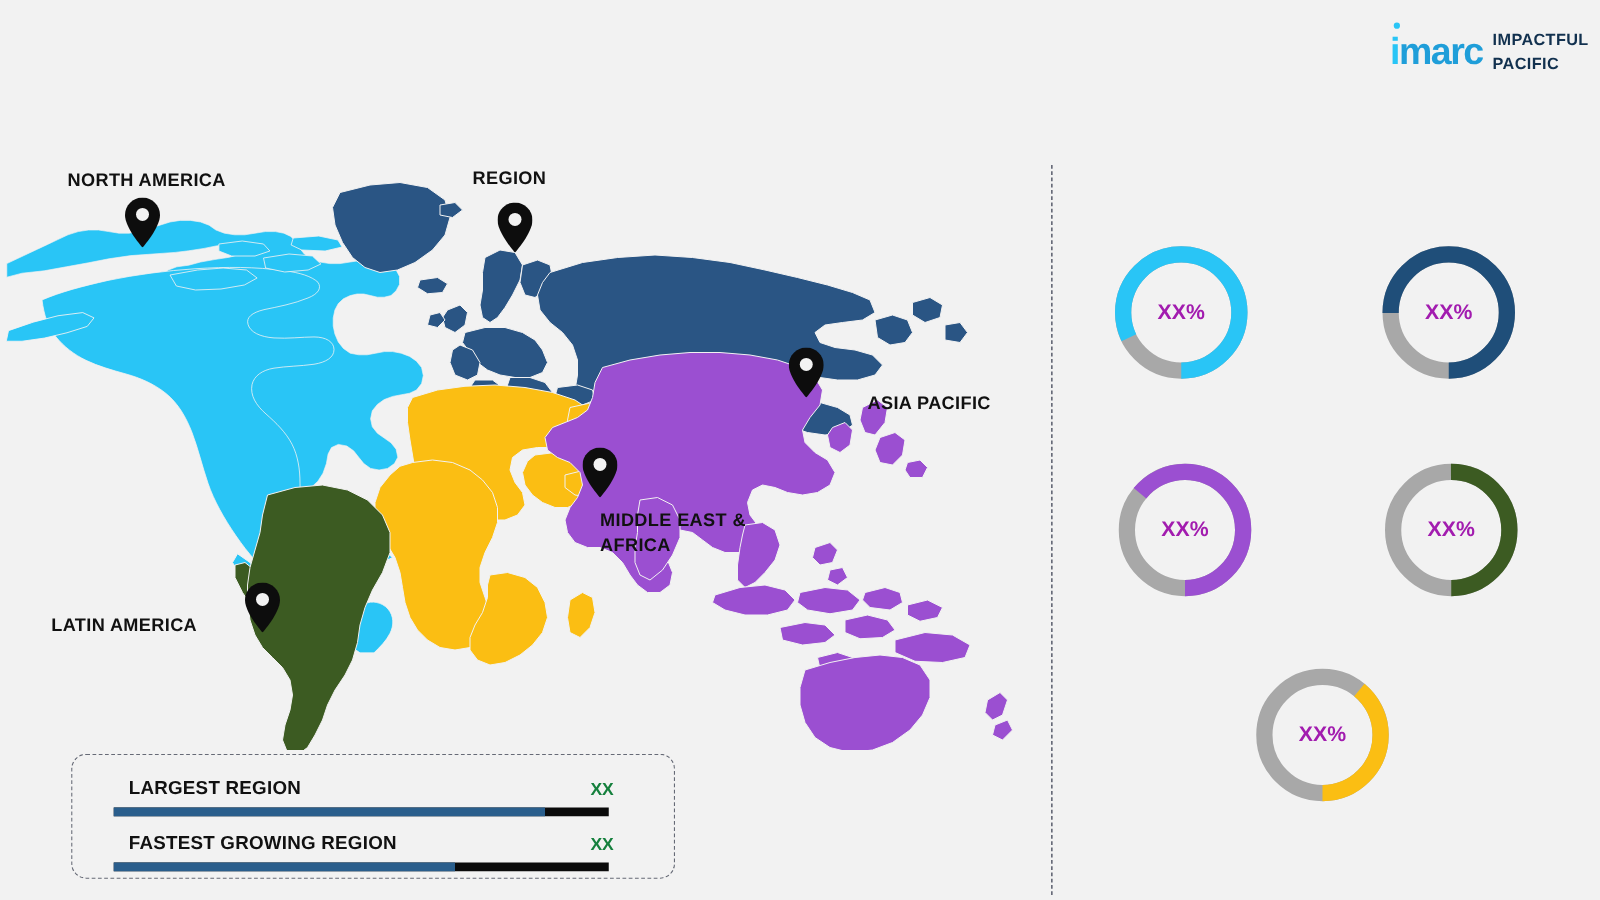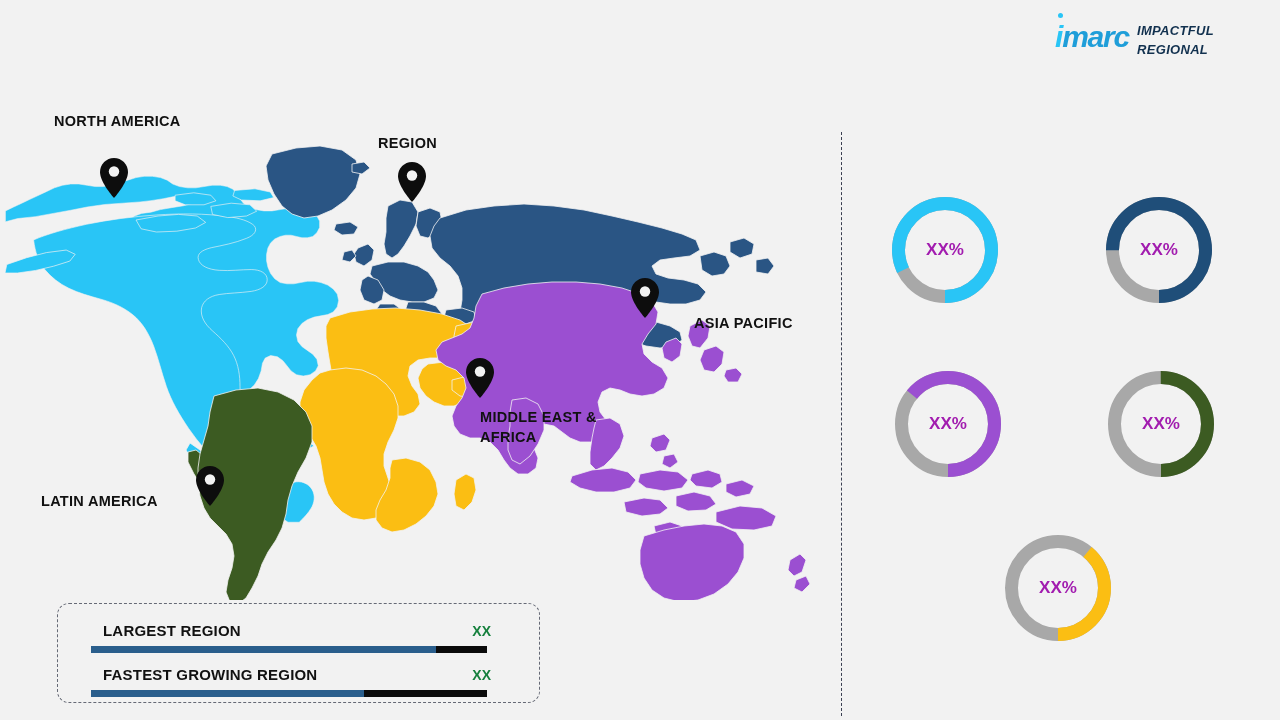--- a/index.html
+++ b/index.html
@@ -14,22 +14,22 @@
   
   .title-banner{
     position:absolute;left:473px;top:25px;width:363px;height:50px;
     background:#2a5584;border-radius:7px;
     display:flex;align-items:center;justify-content:center;
   }
   .title-banner span{
     color:#ffffff;font-size:27px;font-weight:bold;letter-spacing:.6px;
   }
 
-  .logo{position:absolute;left:1055px;top:22px;width:146px;height:40px;
-        display:flex;align-items:flex-start;font-style:italic;}
+  .logo{position:absolute;left:1112px;top:22px;width:146px;height:40px;
+        display:flex;align-items:center;}
   .logo-word{font-size:30px;font-weight:bold;letter-spacing:-1.2px;line-height:1;
              color:#1f9ed9;position:relative;}
   .logo-word .c-cyan{color:#29c5f6;}
   .logo-dot{position:absolute;left:3px;top:-9px;width:5px;height:5px;border-radius:50%;
             background:#29c5f6;}
   .logo-bar{width:2px;height:26px;background:#1b3a5c;margin:0 5px 0 3px;}
   .logo-tag{font-size:13px;font-weight:bold;color:#12314f;line-height:1.45;letter-spacing:.3px;}
 
   
   .divider{
@@ -39,21 +39,21 @@
 
   
   .map-wrap{position:absolute;left:0;top:120px;width:830px;height:480px;}
   .map-wrap svg{display:block;width:830px;height:480px;}
 
   
   .map-label{
     position:absolute;font-size:14.5px;font-weight:bold;color:#111111;
     letter-spacing:.3px;white-space:pre-line;line-height:1.35;
   }
-  .lbl-na{left:54px;top:112px;}
+  .lbl-na{left:54px;top:136px;}
   .lbl-eu{left:378px;top:134px;}
   .lbl-ap{left:672px;top:314px;margin-left:22px;}
   .lbl-mea{left:480px;top:408px;}
   .lbl-la{left:41px;top:492px;}
 
   
   .pin{position:absolute;width:28px;height:40px;}
   .pin svg{display:block;width:28px;height:40px;}
   .pin-na{left:100px;top:158px;}
   .pin-eu{left:398px;top:162px;}
@@ -106,21 +106,21 @@
 <div id="stage">
 
 
   <div class="logo">
     <div class="logo-word">
       <span class="logo-dot"></span><span class="c-cyan">i</span><span>marc</span>
     </div>
     <div class="logo-bar"></div>
     <div class="logo-tag">
       <div>IMPACTFUL</div>
-      <div>REGIONAL</div>
+      <div>PACIFIC</div>
     </div>
   </div>
 
   <div class="divider"></div>
 
   <div class="map-wrap">
     <svg viewBox="0 0 830 480" xmlns="http://www.w3.org/2000/svg">
       <g stroke="#f2f2f2" stroke-width="0.8">
 
         <g fill="#29c5f6">

